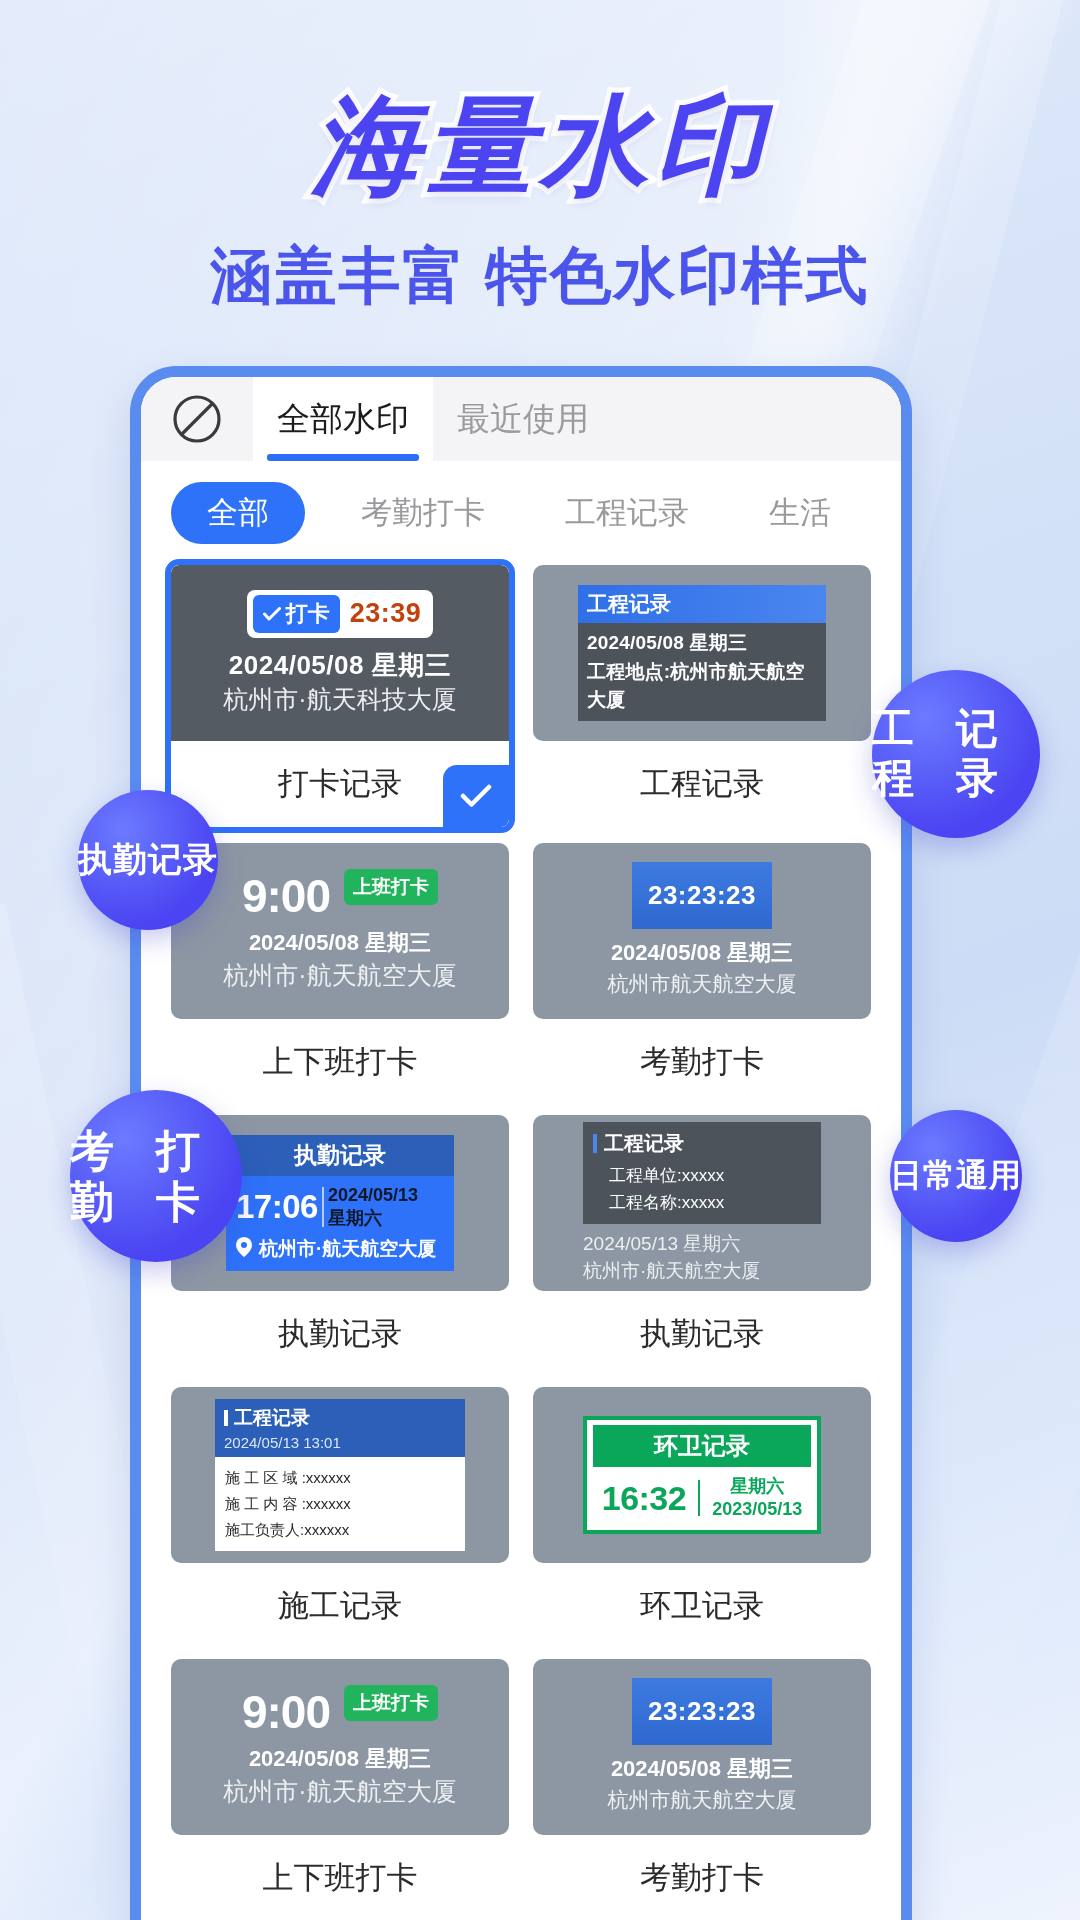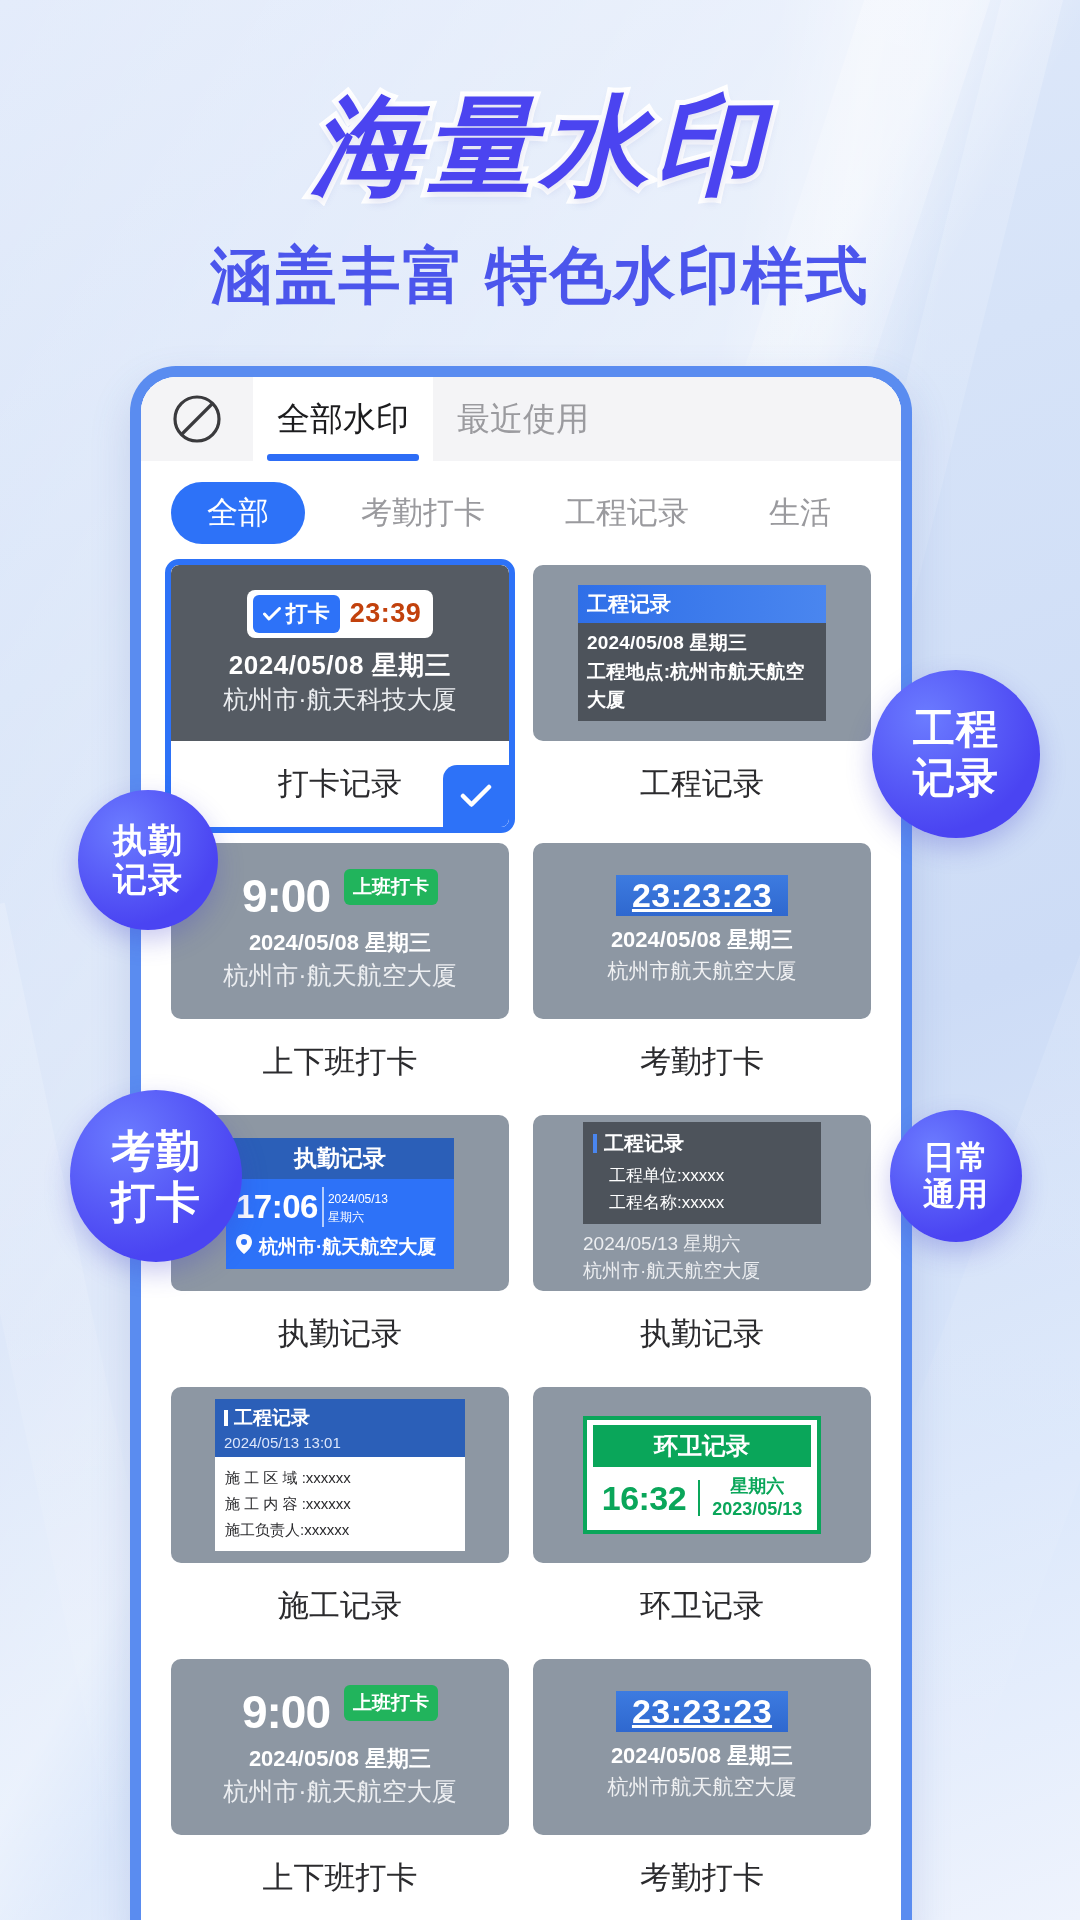--- a/index.html
+++ b/index.html
@@ -120,32 +120,32 @@
   .eng-body div{font-size:19px;color:#fff;font-weight:bold;line-height:1.5;letter-spacing:.2px;}
 
   .wm-900{text-align:center;}
   .row900{display:flex;align-items:flex-start;justify-content:center;gap:14px;margin-bottom:4px;}
   .big900{font-size:46px;font-weight:bold;color:#fff;letter-spacing:-1px;}
   .badge-green{background:#21b45c;color:#fff;font-size:19px;font-weight:bold;border-radius:6px;padding:5px 9px;}
 
   .wm-2323{text-align:center;}
   .box-blue{
     display:inline-block;background:linear-gradient(180deg,#3d7be0,#2f68cf);
-    color:#fff;font-size:34px;font-weight:bold;padding:1px 16px;margin-bottom:8px;letter-spacing:.5px;text-decoration:underline;
+    color:#fff;font-size:26px;font-weight:bold;padding:18px 16px;margin-bottom:8px;letter-spacing:.5px;
   }
   .sm-b{font-size:22px;font-weight:bold;color:#fff;line-height:1.45;}
   .sm-n{font-size:21px;color:#f0f1f3;line-height:1.45;}
 
   .wm-duty{width:228px;}
   .duty-head{background:#2b5fb8;color:#fff;font-size:23px;font-weight:bold;text-align:center;padding:5px 0;}
   .duty-body{background:#2d72f8;padding:8px 10px 9px 10px;}
   .duty-row{display:flex;align-items:center;gap:4px;}
   .duty-time{font-size:33px;font-weight:bold;color:#fff;letter-spacing:-.5px;}
   .duty-sep{width:2px;height:40px;background:rgba(255,255,255,.65);}
-  .duty-date{font-size:12px;font-weight:normal;color:#ffffff;line-height:1.25;}
+  .duty-date{font-size:18px;font-weight:bold;color:#0f172a;line-height:1.25;}
   .duty-loc{display:flex;align-items:center;gap:7px;margin-top:7px;font-size:19px;color:#fff;font-weight:bold;}
 
   .wm-eng2{width:238px;}
   .eng2-box{background:#4d535b;padding:8px 10px;}
   .eng2-title{display:flex;align-items:center;gap:7px;font-size:20px;color:#fff;font-weight:bold;margin-bottom:5px;}
   .eng2-bar{width:4px;height:19px;background:#4a86ef;}
   .eng2-box div.l{font-size:17px;color:#fff;line-height:1.6;margin-left:16px;}
   .eng2-foot{font-size:19px;color:#eceef1;line-height:1.4;margin-top:7px;}
 
   .wm-cons{width:250px;}
@@ -160,21 +160,21 @@
   .san-head{background:#0aa65a;color:#fff;font-size:24px;font-weight:bold;padding:5px 0;margin:-2px -4px 8px -4px;}
   .san-row{display:flex;align-items:center;justify-content:center;gap:12px;}
   .san-time{font-size:34px;font-weight:bold;color:#0aa65a;letter-spacing:-.5px;}
   .san-sep{width:2px;height:36px;background:#0aa65a;}
   .san-date{font-size:18px;font-weight:bold;color:#0aa65a;line-height:1.3;}
 
   
   .bubble{
     position:absolute;border-radius:50%;
     background:radial-gradient(circle at 32% 28%,#6b7bff,#4a44f2 70%);
-    color:#fff;font-weight:bold;display:flex;flex-direction:column;
+    color:#fff;font-weight:bold;display:flex;flex-direction:row;
     align-items:center;justify-content:center;line-height:1.16;
     box-shadow:0 10px 26px rgba(60,60,200,.28);
     letter-spacing:1px;
   }
   .b-eng{right:40px;top:670px;width:168px;height:168px;font-size:42px;}
   .b-duty{left:78px;top:790px;width:140px;height:140px;font-size:34px;}
   .b-att{left:70px;top:1090px;width:172px;height:172px;font-size:44px;}
   .b-daily{right:58px;top:1110px;width:132px;height:132px;font-size:32px;}
 </style>
 </head>

